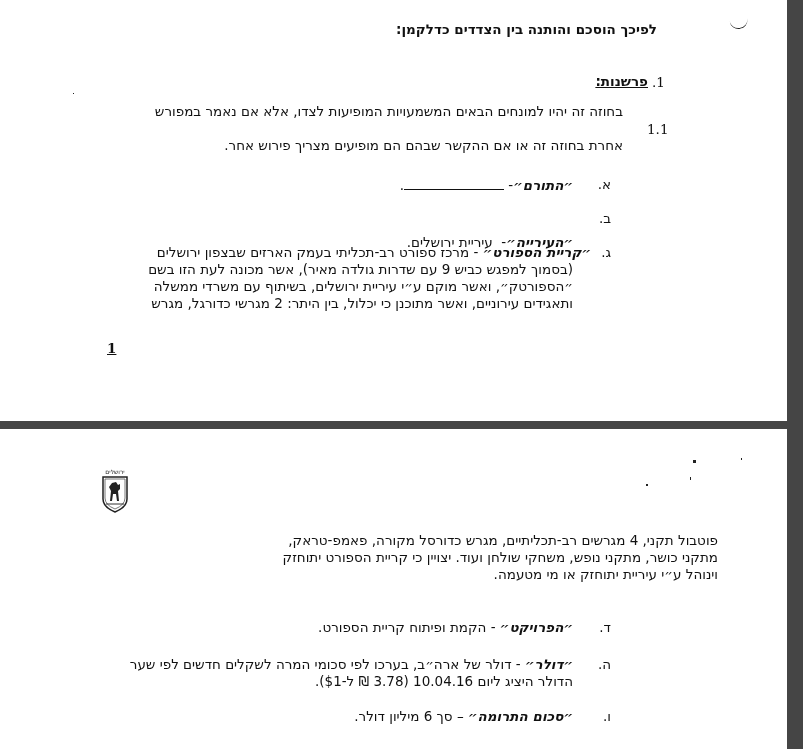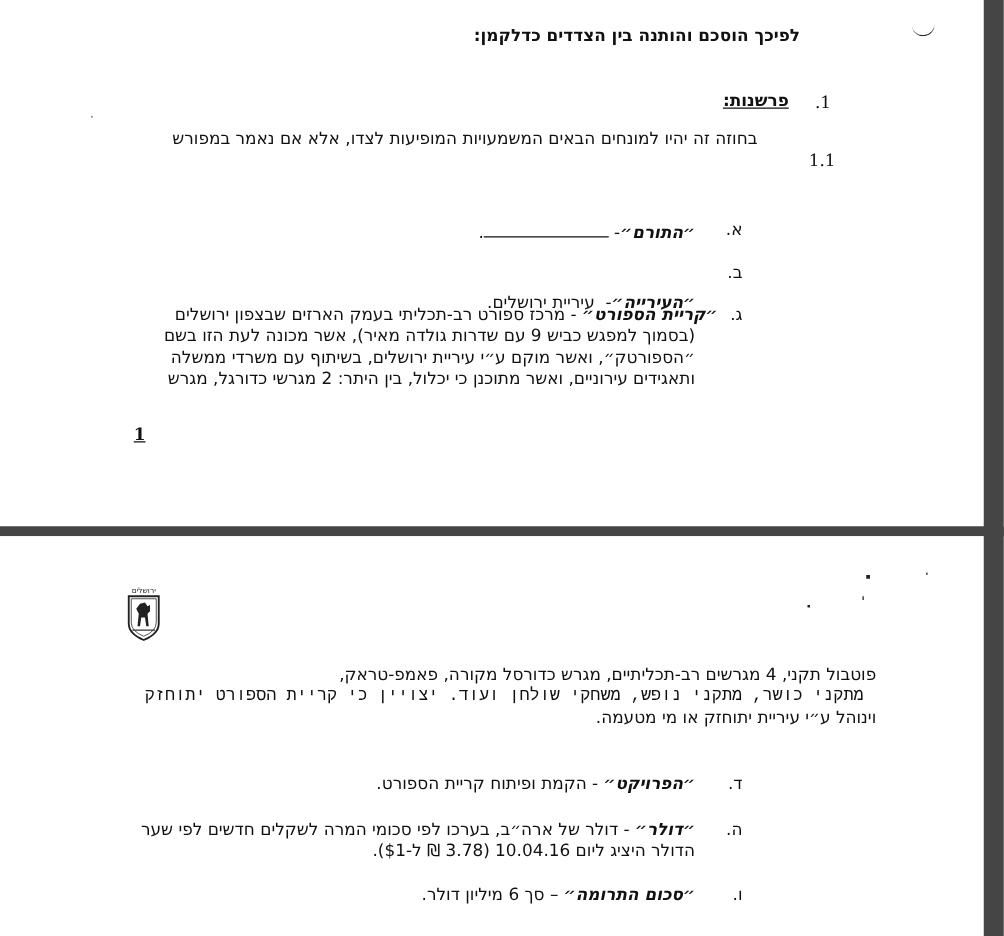--- a/index.html
+++ b/index.html
@@ -2,21 +2,21 @@
 <html><head>
 <meta charset="utf-8">
 <style>
   html, body { margin: 0; padding: 0; }
   body {
     width: 803px; height: 749px; position: relative; overflow: hidden;
     background: #ffffff;
     font-family: "DejaVu Sans", "Liberation Sans", sans-serif;
     color: #111;
   }
-  .page { position: absolute; left: 0; width: 787px; background: #fff; }
+  .page { position: absolute; left: 0; width: 787px; background: #fff; padding-left: 17px; }
   .page-1 { top: 0; height: 421px; }
   .page-2 { top: 429px; height: 280px; }
   .page-sep { position: absolute; left: 0; top: 421px; width: 803px; height: 8px; background: #454545; }
   .scrollbar { position: absolute; left: 787px; top: 0; width: 16px; height: 749px; background: #454545; }
 
   .t { position: absolute; direction: rtl; text-align: right; font-size: 13.5px; line-height: 15px; white-space: nowrap; }
   .num { position: absolute; direction: ltr; font-size: 13.5px; line-height: 15px; white-space: nowrap; font-family: "DejaVu Serif", serif; }
   .b { font-weight: bold; }
   .u { text-decoration: underline; }
   .q { font-weight: bold; font-style: italic; }
@@ -33,20 +33,21 @@
 <div class="page page-1">
   <div class="corner-mark"></div>
 
   <div class="t b" style="right:147px; top:22px;">לפיכך הוסכם והותנה בין הצדדים כדלקמן:</div>
 
   <div class="num" style="left:652px; top:75px;">.1</div>
   <div class="t b u" style="right:156px; top:74px;">פרשנות:</div>
 
   <div class="num" style="left:647px; top:122px;">1.1</div>
   <div class="t" style="right:181px; top:104px;">בחוזה זה יהיו למונחים הבאים המשמעויות המופיעות לצדו, אלא אם נאמר במפורש</div>
+  <div class="t" style="right:181px; top:138px;">אחרת בחוזה זה או אם ההקשר שבהם הם מופיעים מצריך פירוש אחר.</div>
 
   <div class="t" style="right:193px; top:177px;">א.</div>
   <div class="t" style="right:231px; top:177px;">
     <span class="q">״התורם״</span><span>-</span>
     <span class="blank"></span><span>.</span>
   </div>
 
   <div class="t" style="right:193px; top:211px;">ב.</div>
   <div class="t" style="right:231px; top:211px;margin-top:24px;">
     <span class="q">״העירייה״</span><span>-</span>&nbsp;
@@ -77,21 +78,21 @@
     <path d="M9 34 L10 24 L8 20 L11 16 L15 15 L17 18 L19 17 L19 22 L17 24 L18 34 L16 34 L15 27 L12 27 L11 34 Z" fill="#222"></path>
     <line x1="5" y1="37" x2="23" y2="37" stroke="#333" stroke-width="1"></line>
   </svg>
 
   <div class="speck" style="left:693px; top:31px; width:3px; height:3px;"></div>
   <div class="speck" style="left:741px; top:29px; width:1px; height:2px;"></div>
   <div class="speck" style="left:690px; top:48px; width:1px; height:3px;"></div>
   <div class="speck" style="left:646px; top:55px; width:2px; height:2px;"></div>
 
   <div class="t" style="right:86px; top:104px;">פוטבול תקני, 4 מגרשים רב-תכליתיים, מגרש כדורסל מקורה, פאמפ-טראק,</div>
-  <div class="t" style="right:96px; top:121px;font-family:Liberation Mono, monospace;">מתקני כושר, מתקני נופש, משחקי שולחן ועוד. יצויין כי קריית הספורט יתוחזק</div>
+  <div class="t" style="right:86px; top:121px;">מתקני כושר, מתקני נופש, משחקי שולחן ועוד. יצויין כי קריית הספורט יתוחזק</div>
   <div class="t" style="right:86px; top:138px;">וינוהל ע״י עיריית יתוחזק או מי מטעמה.</div>
 
   <div class="t" style="right:193px; top:191px;">ד.</div>
   <div class="t" style="right:231px; top:191px;">
     <span class="q">״הפרויקט״</span><span> - הקמת ופיתוח קריית הספורט.</span>
   </div>
 
   <div class="t" style="right:193px; top:228px;">ה.</div>
   <div class="t" style="right:231px; top:228px;">
     <span class="q">״דולר״</span><span> - דולר של ארה״ב, בערכו לפי סכומי המרה לשקלים חדשים לפי שער</span>

